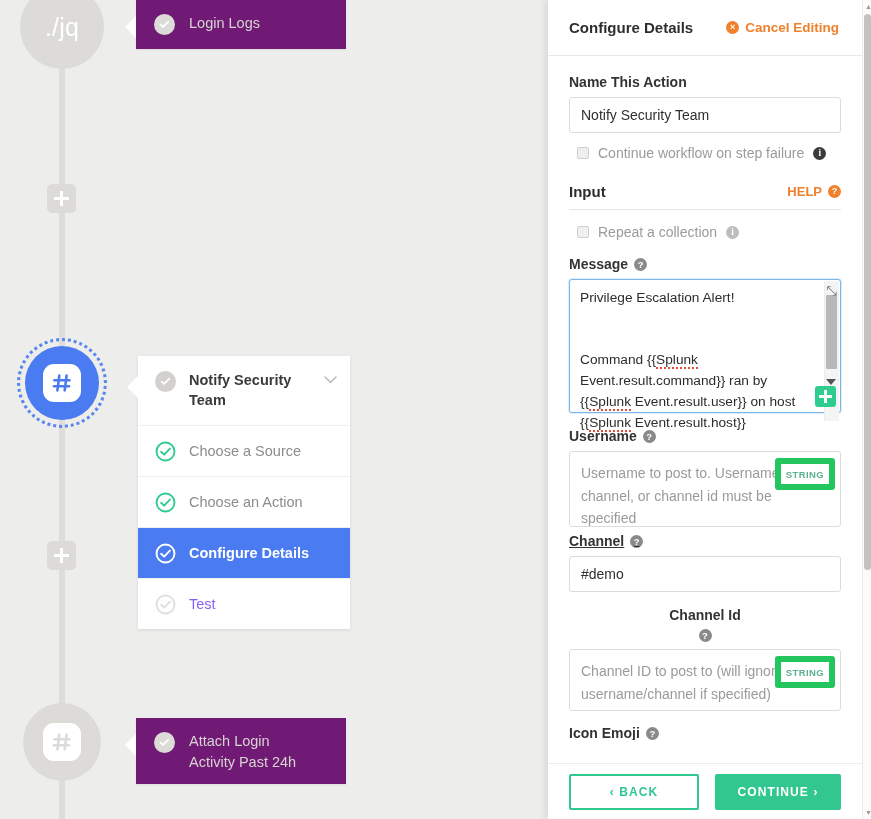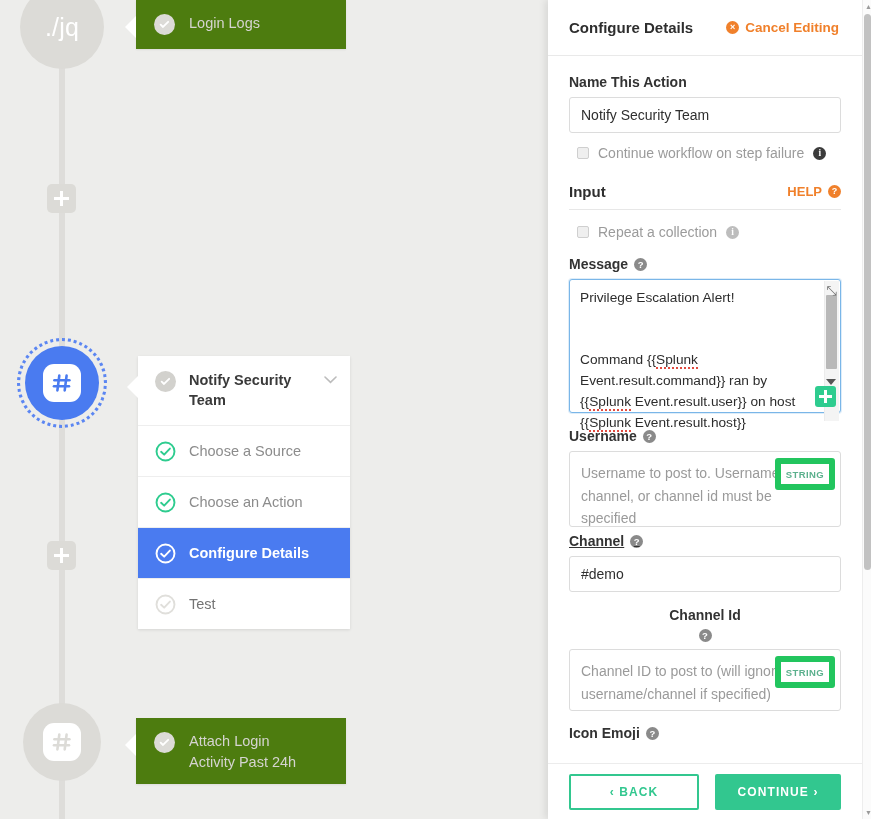--- a/index.html
+++ b/index.html
@@ -54,21 +54,21 @@
     border-radius: 5px;
     display: flex; align-items: center; justify-content: center;
     cursor: pointer;
   }
   .plus-btn .bar-h { position: absolute; width: 15px; height: 3px; background: #fff; }
   .plus-btn .bar-v { position: absolute; width: 3px; height: 15px; background: #fff; }
 
   
   .card {
     position: absolute;
-    background: #4d7c0f;
+    background: #701a75;
     box-shadow: 0 1px 2px rgba(0,0,0,.07);
   }
   .card .notch {
     position: absolute;
     left: -11px; top: 16px;
     width: 0; height: 0;
     border-top: 11px solid transparent;
     border-bottom: 11px solid transparent;
     border-right: 11px solid #ffffff;
   }
@@ -121,21 +121,21 @@
     display: flex; align-items: center; gap: 13px;
     padding: 14px 13px 14px 17px;
     border-bottom: 1px solid #eeeeee;
     font-size: 14.5px;
     cursor: pointer;
   }
   .step:last-child { border-bottom: none; }
   .step-label { color: #8c8c8c; font-weight: 500; }
   .step.active { background: #4a7bf0; }
   .step.active .step-label { color: #ffffff; font-weight: bold; }
-  .step.disabled .step-label { color: #737373; }
+  .step.disabled .step-label { color: #8b5cf6; }
 
   
   #panel {
     position: absolute;
     left: 548px; top: 0;
     width: 323px; height: 819px;
     background: #ffffff;
     box-shadow: -3px 0 7px rgba(0,0,0,.09);
     overflow: hidden;
   }

